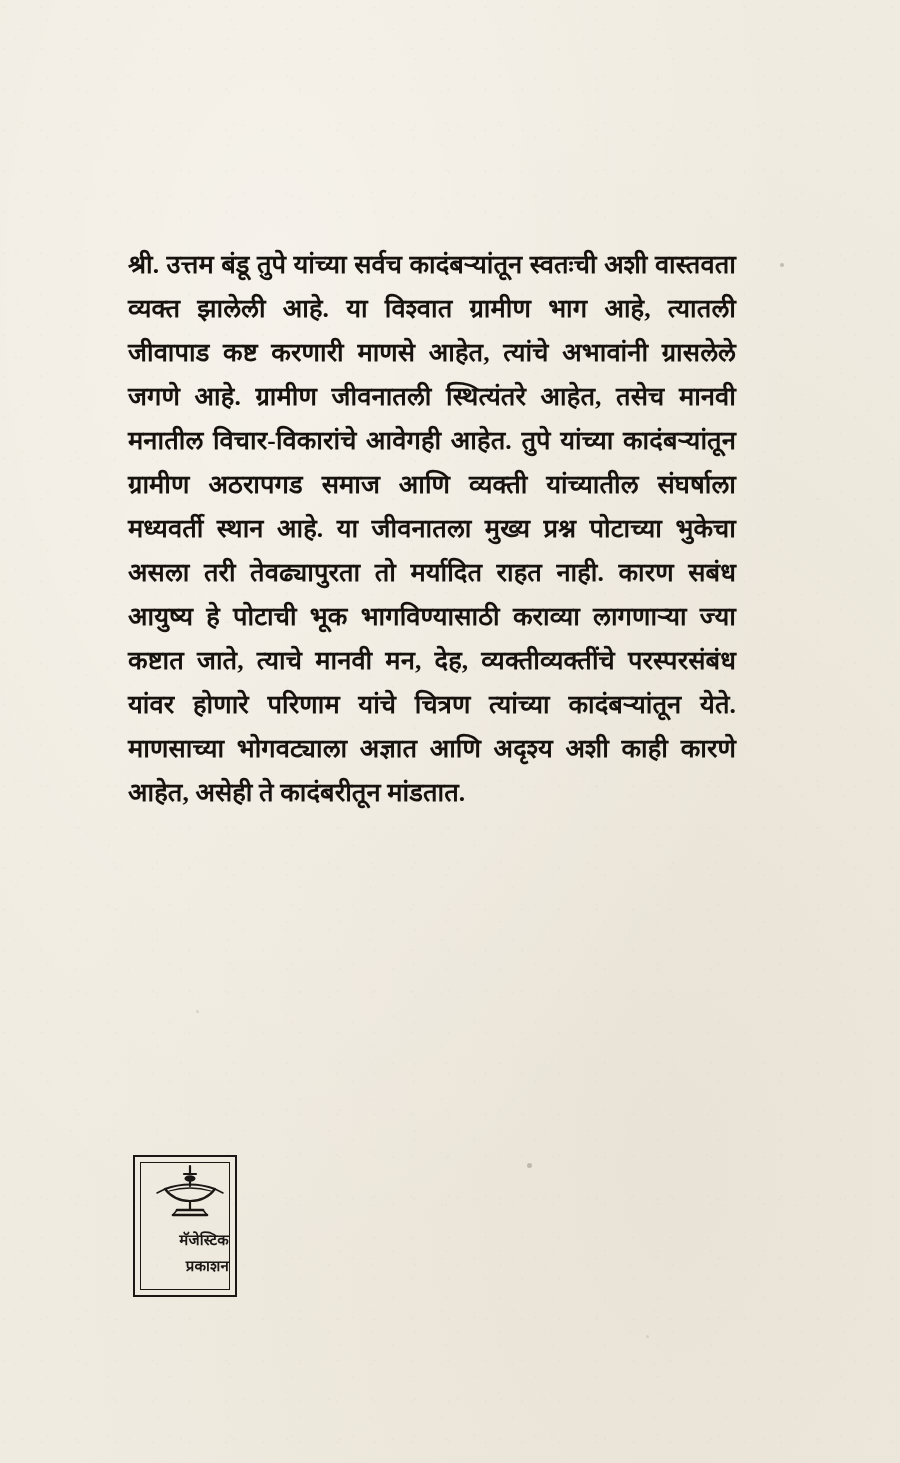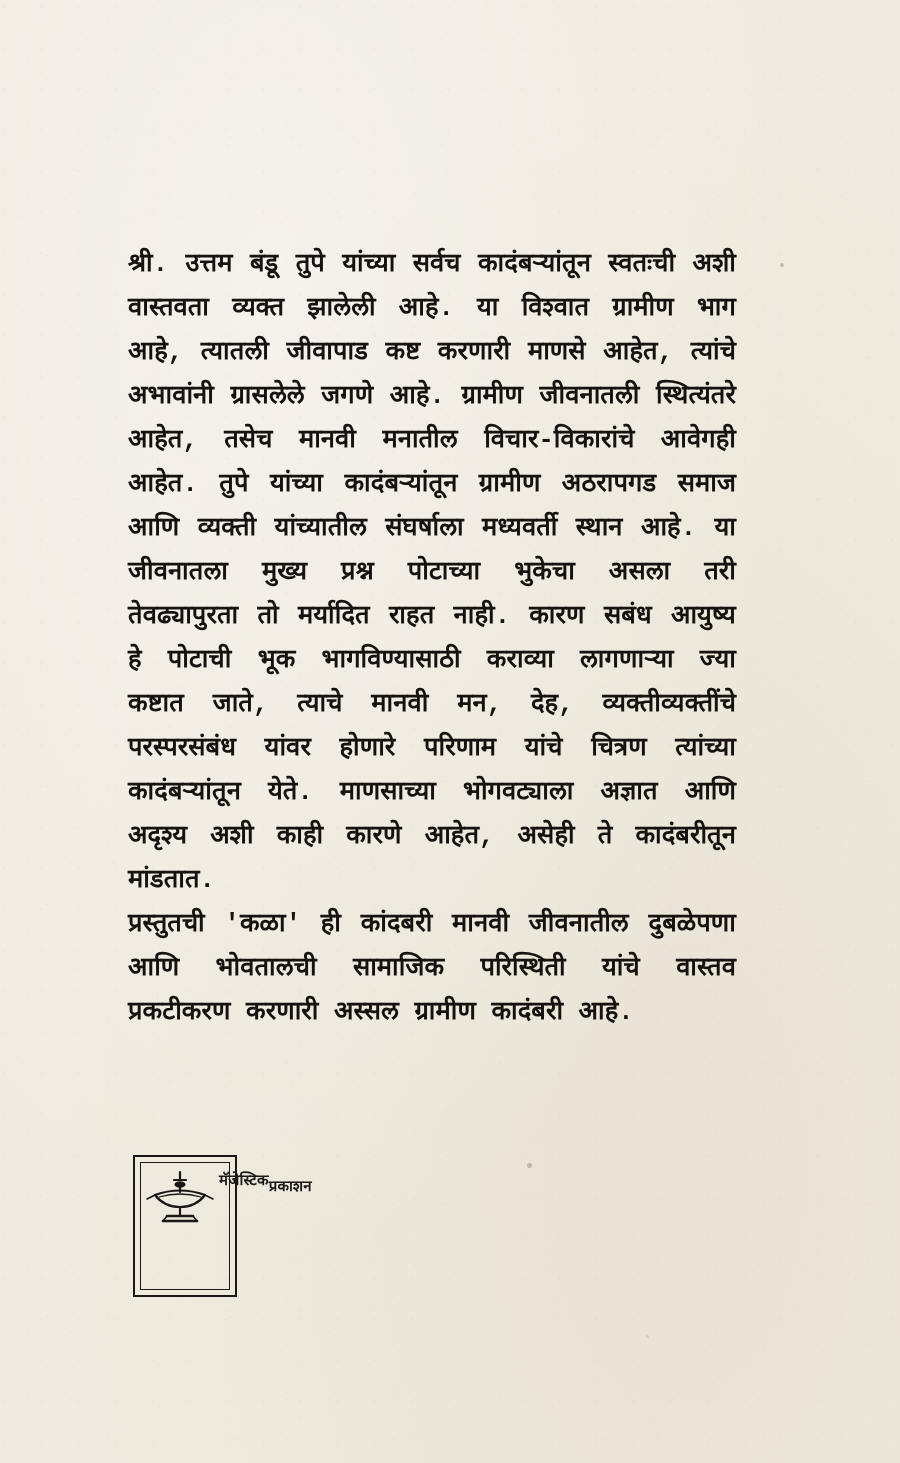--- a/index.html
+++ b/index.html
@@ -49,21 +49,21 @@
   }
   .para {
     margin: 0;
     color: #16130f;
     font-size: 25.5px;
     line-height: 44px;
     text-align: justify;
     text-justify: inter-word;
     letter-spacing: 0.1px;
     font-weight: 600;
-    font-family: Liberation Mono, monospace;
+    font-family: Liberation Serif, serif;
   }
   .para + .para {
     margin-top: 0;
   }
   .para.last-line-left {
     text-align-last: left;
   }
   .logo-box {
     position: absolute;
     left: 133px;
@@ -73,24 +73,23 @@
     border: 2.5px solid #1a1714;
     box-sizing: border-box;
     background: transparent;
   }
   .logo-inner {
     position: absolute;
     inset: 5px;
     border: 1.5px solid #1a1714;
     box-sizing: border-box;
     display: flex;
-    flex-direction: row;
-    align-items: flex-start;
+    flex-direction: column;
+    align-items: flex-end;
     justify-content: flex-start;
-    padding-top: 6px;
   }
   .lamp {
     width: 78px;
     height: 66px;
     position: relative;
   }
   .lamp svg { display: block; }
   .logo-text {
     text-align: center;
     color: #1a1714;
@@ -108,21 +107,20 @@
 <div class="page">
   <div class="grain"></div>
 
   <div class="speck" style="left:780px; top:263px; width:4px; height:4px;"></div>
   <div class="speck" style="left:527px; top:1163px; width:5px; height:5px;"></div>
   <div class="speck" style="left:196px; top:1010px; width:3px; height:3px; opacity:.5;"></div>
   <div class="speck" style="left:646px; top:1335px; width:3px; height:3px; opacity:.45;"></div>
 
   <div class="text-block">
     <p class="para">श्री. उत्तम बंडू तुपे यांच्या सर्वच कादंबऱ्यांतून स्वतःची अशी वास्तवता व्यक्त झालेली आहे. या विश्वात ग्रामीण भाग आहे, त्यातली जीवापाड कष्ट करणारी माणसे आहेत, त्यांचे अभावांनी ग्रासलेले जगणे आहे. ग्रामीण जीवनातली स्थित्यंतरे आहेत, तसेच मानवी मनातील विचार-विकारांचे आवेगही आहेत. तुपे यांच्या कादंबऱ्यांतून ग्रामीण अठरापगड समाज आणि व्यक्ती यांच्यातील संघर्षाला मध्यवर्ती स्थान आहे. या जीवनातला मुख्य प्रश्न पोटाच्या भुकेचा असला तरी तेवढ्यापुरता तो मर्यादित राहत नाही. कारण सबंध आयुष्य हे पोटाची भूक भागविण्यासाठी कराव्या लागणाऱ्या ज्या कष्टात जाते, त्याचे मानवी मन, देह, व्यक्तीव्यक्तींचे परस्परसंबंध यांवर होणारे परिणाम यांचे चित्रण त्यांच्या कादंबऱ्यांतून येते. माणसाच्या भोगवट्याला अज्ञात आणि अदृश्य अशी काही कारणे आहेत, असेही ते कादंबरीतून मांडतात.</p>
-    <p class="para last-line-left">प्रस्तुतची 'कळा' ही कांदबरी मानवी जीवनातील दुबळेपणा आणि भोवतालची सामाजिक परिस्थिती यांचे वास्तव प्रकटीकरण करणारी अस्सल ग्रामीण कादंबरी आहे.</p>
   </div>
 
   <div class="logo-box">
     <div class="logo-inner">
       <div class="lamp">
         <svg viewBox="0 0 78 66" width="78" height="66" aria-hidden="true">
           <g fill="none" stroke="#1a1714" stroke-width="2.2" stroke-linecap="round" stroke-linejoin="round">
             <path d="M39 3 L39 10"></path>
             <path d="M33 11 L45 11"></path>
             <ellipse cx="39" cy="15.5" rx="5.5" ry="3.2" fill="#1a1714" stroke="none"></ellipse>

